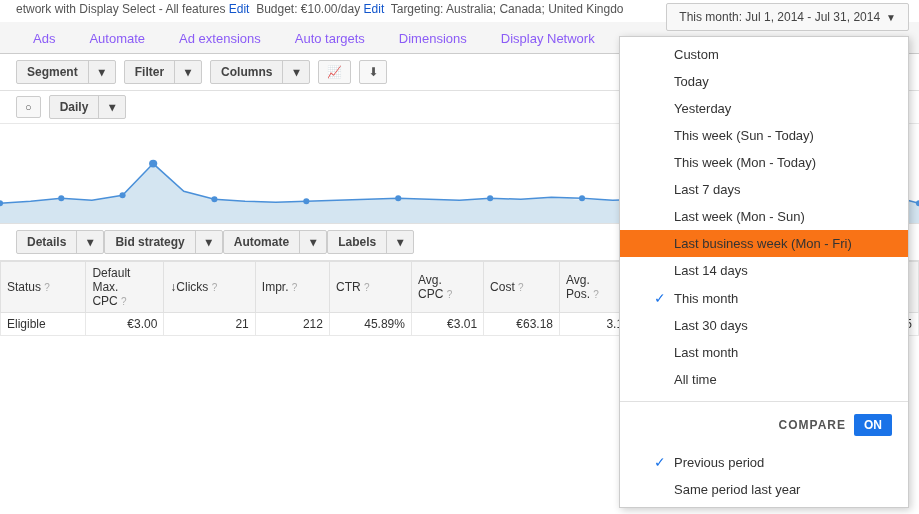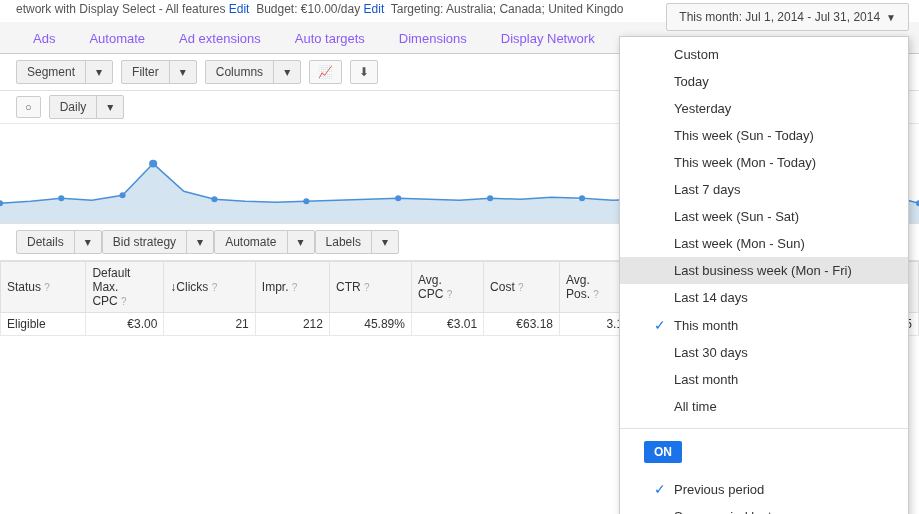--- a/index.html
+++ b/index.html
@@ -11,21 +11,21 @@
     .subtitle a { color: #1155cc; text-decoration: none; }
 
     
     .tabs { display: flex; border-bottom: 1px solid #ccc; padding: 0 16px; background: #f5f5f5; }
     .tab { padding: 8px 16px; font-size: 13px; cursor: pointer; color: #8b5cf6; border: 1px solid transparent; border-bottom: none; margin-bottom: -1px; }
     .tab.active { background: #fff; border-color: #ccc; color: #333; font-weight: bold; }
 
     
     .toolbar { display: flex; align-items: center; padding: 6px 16px; gap: 8px; border-bottom: 1px solid #e0e0e0; }
     .btn-group { display: flex; align-items: center; background: #f1f1f1; border: 1px solid #ccc; border-radius: 2px; }
-    .btn-group button { background: none; border: none; padding: 4px 10px; cursor: pointer; font-size: 12px; color: #444; }
+    .btn-group button { background: none; border: none; padding: 4px 10px; cursor: pointer; font-size: 12px; color: #444; font-weight: bold; }
     .btn-group button:not(:last-child) { border-right: 1px solid #ccc; }
     .icon-btn { background: none; border: 1px solid #ccc; padding: 4px 8px; cursor: pointer; border-radius: 2px; font-size: 12px; color: #555; background: #f8f8f8; }
     .search-input { border: 1px solid #ccc; padding: 4px 8px; border-radius: 2px; font-size: 12px; width: 120px; }
     .search-btn { background: #f8f8f8; border: 1px solid #ccc; padding: 4px 10px; cursor: pointer; border-radius: 0 2px 2px 0; font-size: 12px; color: #444; margin-left: -1px; }
 
     
     .chart-toolbar { display: flex; align-items: center; padding: 4px 16px; gap: 8px; border-bottom: 1px solid #e8e8e8; }
     .chart-area { height: 100px; background: #fff; border-bottom: 1px solid #e0e0e0; position: relative; overflow: hidden; }
 
     
@@ -43,29 +43,29 @@
     .help-icon { color: #aaa; font-size: 10px; cursor: pointer; }
 
     
     .dropdown-overlay { position: absolute; top: 18px; right: 0; width: 290px; background: #fff; border: 1px solid #ccc; box-shadow: 2px 2px 8px rgba(0,0,0,0.2); z-index: 100; }
     .dropdown-trigger { position: absolute; top: 3px; right: 10px; }
     .date-btn { background: #f8f8f8; border: 1px solid #ccc; padding: 6px 12px; cursor: pointer; border-radius: 2px; font-size: 12px; color: #444; display: flex; align-items: center; gap: 6px; }
     .date-btn .arrow { font-size: 10px; }
 
     .dropdown-menu { list-style: none; padding: 4px 0; }
     .dropdown-menu li { padding: 6px 34px; cursor: pointer; font-size: 13px; color: #333; display: flex; align-items: center; gap: 6px; }
-    .dropdown-menu li.highlighted { background: #e5e5e5; }
+    .dropdown-menu li.highlighted { background: #f97316; }
     .dropdown-menu li .check { color: #1a73e8; font-size: 14px; width: 14px; }
     .dropdown-menu li .no-check { width: 14px; display: inline-block; }
 
     .dropdown-divider { border: none; border-top: 1px solid #e0e0e0; margin: 4px 0; }
 
     .compare-row { display: flex; align-items: center; padding: 8px 16px; gap: 8px; }
     .compare-label { font-size: 12px; font-weight: bold; color: #555; letter-spacing: 1px; flex: 1; text-align: right; }
-    .toggle-on { background: #1a73e8; color: #fff; border: none; padding: 4px 10px; border-radius: 2px; cursor: pointer; font-size: 12px; font-weight: bold; margin-left: 8px; }
+    .toggle-on { background: #1a73e8; color: #fff; border: none; padding: 4px 10px; border-radius: 2px; cursor: pointer; font-size: 12px; font-weight: bold; }
 
     .wrapper { position: relative; }
   </style>
 </head>
 <body>
 
 <div class="wrapper">
 
   <div class="subtitle">
     <span>etwork with Display Select - All features</span>&nbsp;<a>Edit</a>&nbsp;
@@ -208,23 +208,20 @@
       <li>
         <span class="no-check"></span>This week (Sun - Today)
       </li>
       <li>
         <span class="no-check"></span>This week (Mon - Today)
       </li>
       <li>
         <span class="no-check"></span>Last 7 days
       </li>
       <li>
-        <span class="no-check"></span>Last week (Sun - Sat)
-      </li>
-      <li>
         <span class="no-check"></span>Last week (Mon - Sun)
       </li>
       <li class="highlighted">
         <span class="no-check"></span>Last business week (Mon - Fri)
       </li>
       <li>
         <span class="no-check"></span>Last 14 days
       </li>
       <li>
         <span class="check">✓</span>This month
@@ -234,20 +231,21 @@
       </li>
       <li>
         <span class="no-check"></span>Last month
       </li>
       <li>
         <span class="no-check"></span>All time
       </li>
     </ul>
     <hr class="dropdown-divider">
     <div class="compare-row">
+      <span class="compare-label">COMPARE</span>
       <button class="toggle-on">ON</button>
     </div>
     <ul class="dropdown-menu">
       <li>
         <span class="check">✓</span>Previous period
       </li>
       <li>
         <span class="no-check"></span>Same period last year
       </li>
 

